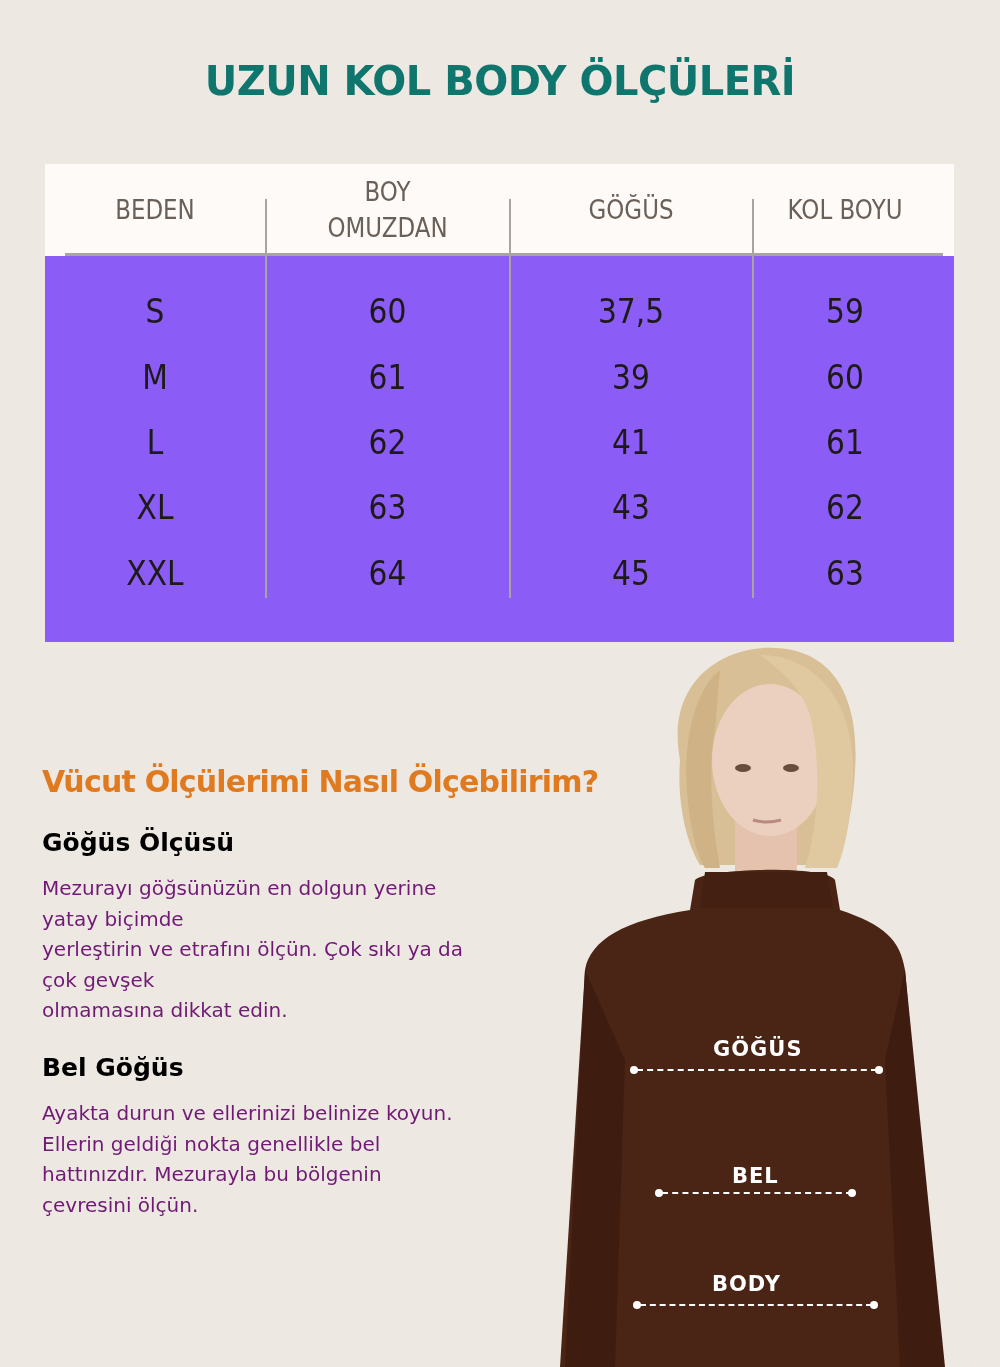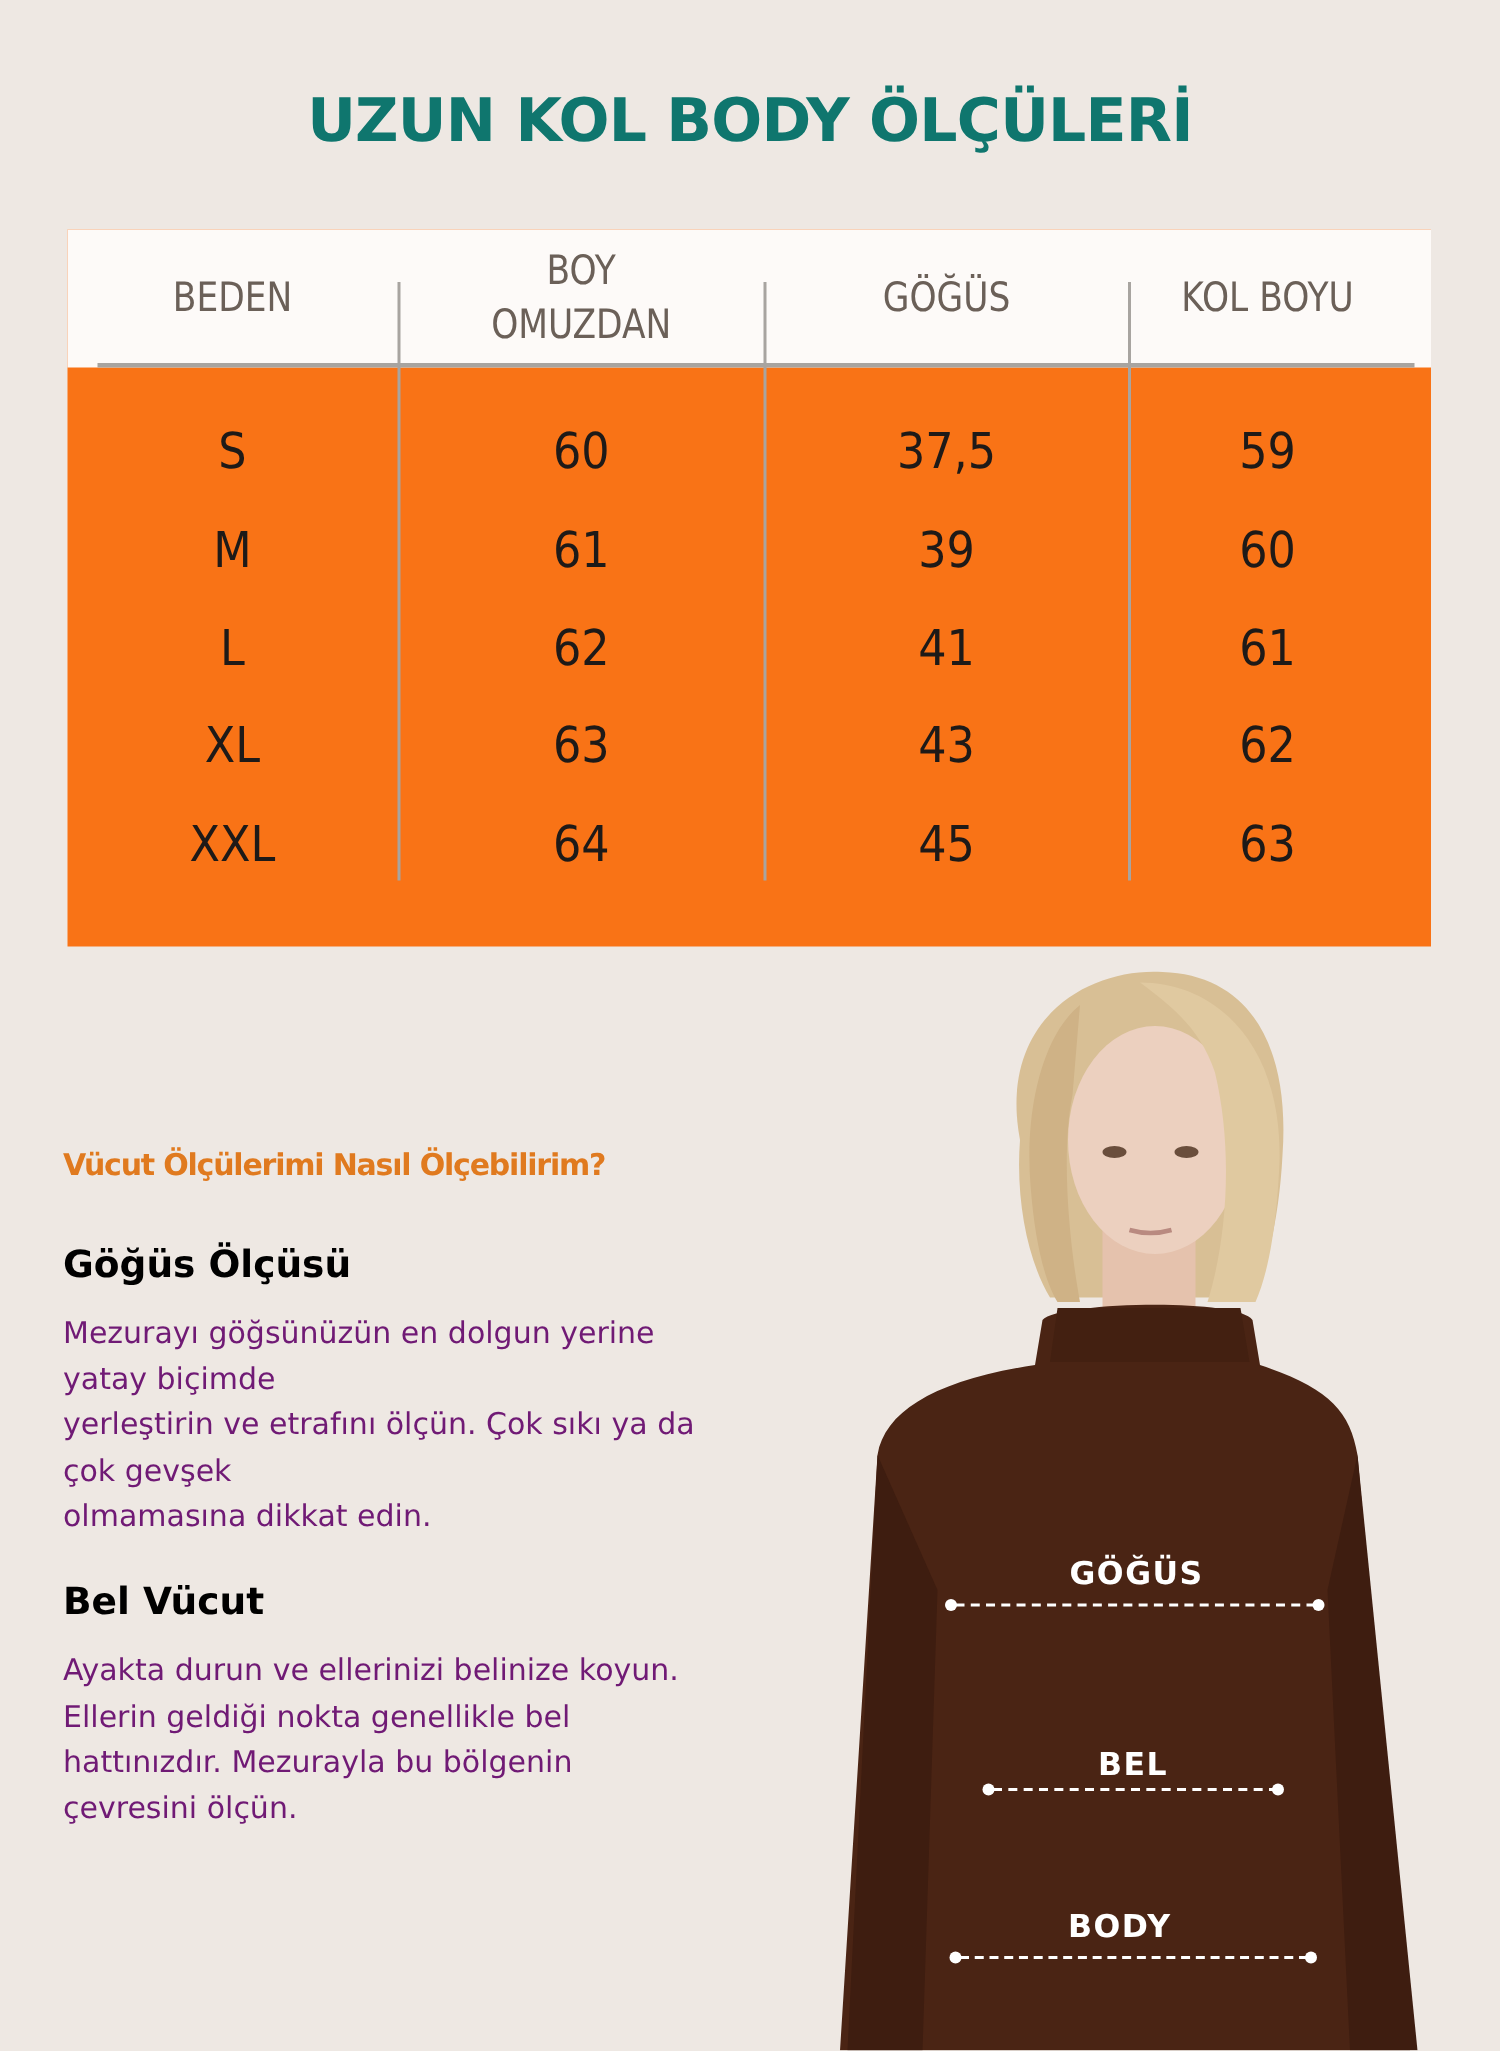--- a/index.html
+++ b/index.html
@@ -7,22 +7,22 @@
     width: 1000px; height: 1367px; position: relative; overflow: hidden;
     background: #eee8e3;
     font-family: "Liberation Sans", sans-serif;
   }
   .title {
     position: absolute; left: 0; top: 58px; width: 1000px; text-align: center;
     font-family: "DejaVu Sans", sans-serif; font-weight: bold;
     font-size: 40px; color: #0f766e; letter-spacing: -0.5px;
   }
   .table {
-    position: absolute; left: 45px; top: 153px; width: 909px; height: 478px;
-    background: #f97316;
+    position: absolute; left: 45px; top: 164px; width: 909px; height: 478px;
+    background: #8b5cf6;
   }
   .thead {
     position: absolute; left: 0; top: 0; width: 909px; height: 92px;
     background: #fdfaf8;
   }
   .hline {
     position: absolute; left: 20px; top: 89px; width: 878px; height: 3px; background: #a8a4a0;
   }
   .vline { position: absolute; top: 35px; height: 399px; width: 2px; background: #a8a4a0; }
   .hcell {
@@ -38,21 +38,21 @@
     font-family: "DejaVu Sans", sans-serif; font-size: 33px; color: #1e1a18;
     transform: scaleX(0.9);
   }
   .c0 { left: 0; width: 220px; }
   .c1 { left: 221px; width: 243px; }
   .c2 { left: 465px; width: 242px; }
   .c3 { left: 708px; width: 184px; }
   .howto {
     position: absolute; left: 42px; top: 764px;
     font-family: "DejaVu Sans", sans-serif; font-weight: bold;
-    font-size: 20px; color: #e07a1f; letter-spacing: -0.8px;
+    font-size: 30px; color: #e07a1f; letter-spacing: -0.8px;
   }
   .subh {
     position: absolute; left: 42px;
     font-family: "DejaVu Sans", sans-serif; font-weight: bold;
     font-size: 25px; color: #000000;
   }
   .para {
     position: absolute; left: 42px; width: 470px;
     font-family: "DejaVu Sans", sans-serif; font-size: 20px; color: #701a75;
     line-height: 30.5px; white-space: pre-line;
@@ -119,21 +119,21 @@
   </div>
 </div>
 
 <div class="howto">Vücut Ölçülerimi Nasıl Ölçebilirim?</div>
 <div class="subh" style="top:828px">Göğüs Ölçüsü</div>
 <div class="para" style="top:873px">Mezurayı göğsünüzün en dolgun yerine
 yatay biçimde
 yerleştirin ve etrafını ölçün. Çok sıkı ya da
 çok gevşek
 olmamasına dikkat edin.</div>
-<div class="subh" style="top:1053px">Bel Vücut</div>
+<div class="subh" style="top:1053px">Bel Göğüs</div>
 <div class="para" style="top:1098px">Ayakta durun ve ellerinizi belinize koyun.
 Ellerin geldiği nokta genellikle bel
 hattınızdır. Mezurayla bu bölgenin
 çevresini ölçün.</div>
 
 <div class="photo">
   <svg width="445" height="727" viewBox="0 0 445 727">
 
     <path d="M 125 120 C 110 40, 170 5, 220 8 C 280 10, 305 60, 300 130 C 298 170, 290 205, 280 225 L 145 225 C 130 200, 122 160, 125 120 Z" fill="#d8bf95"></path>
 

